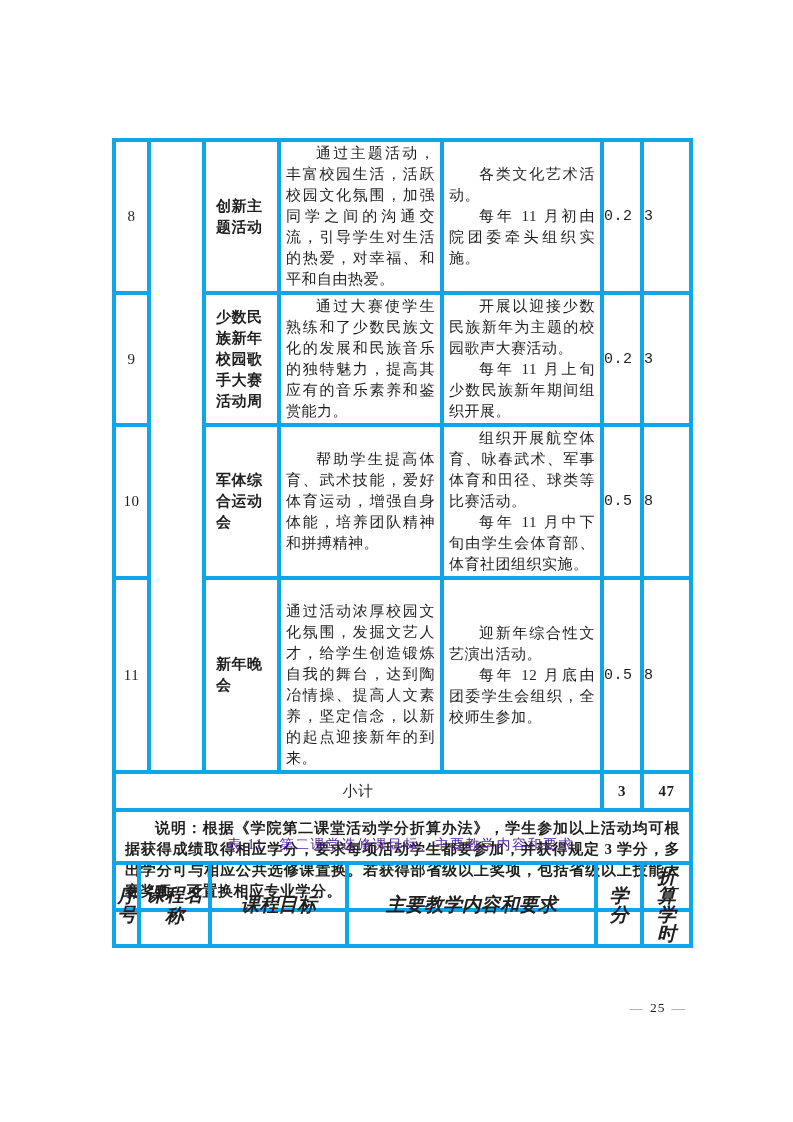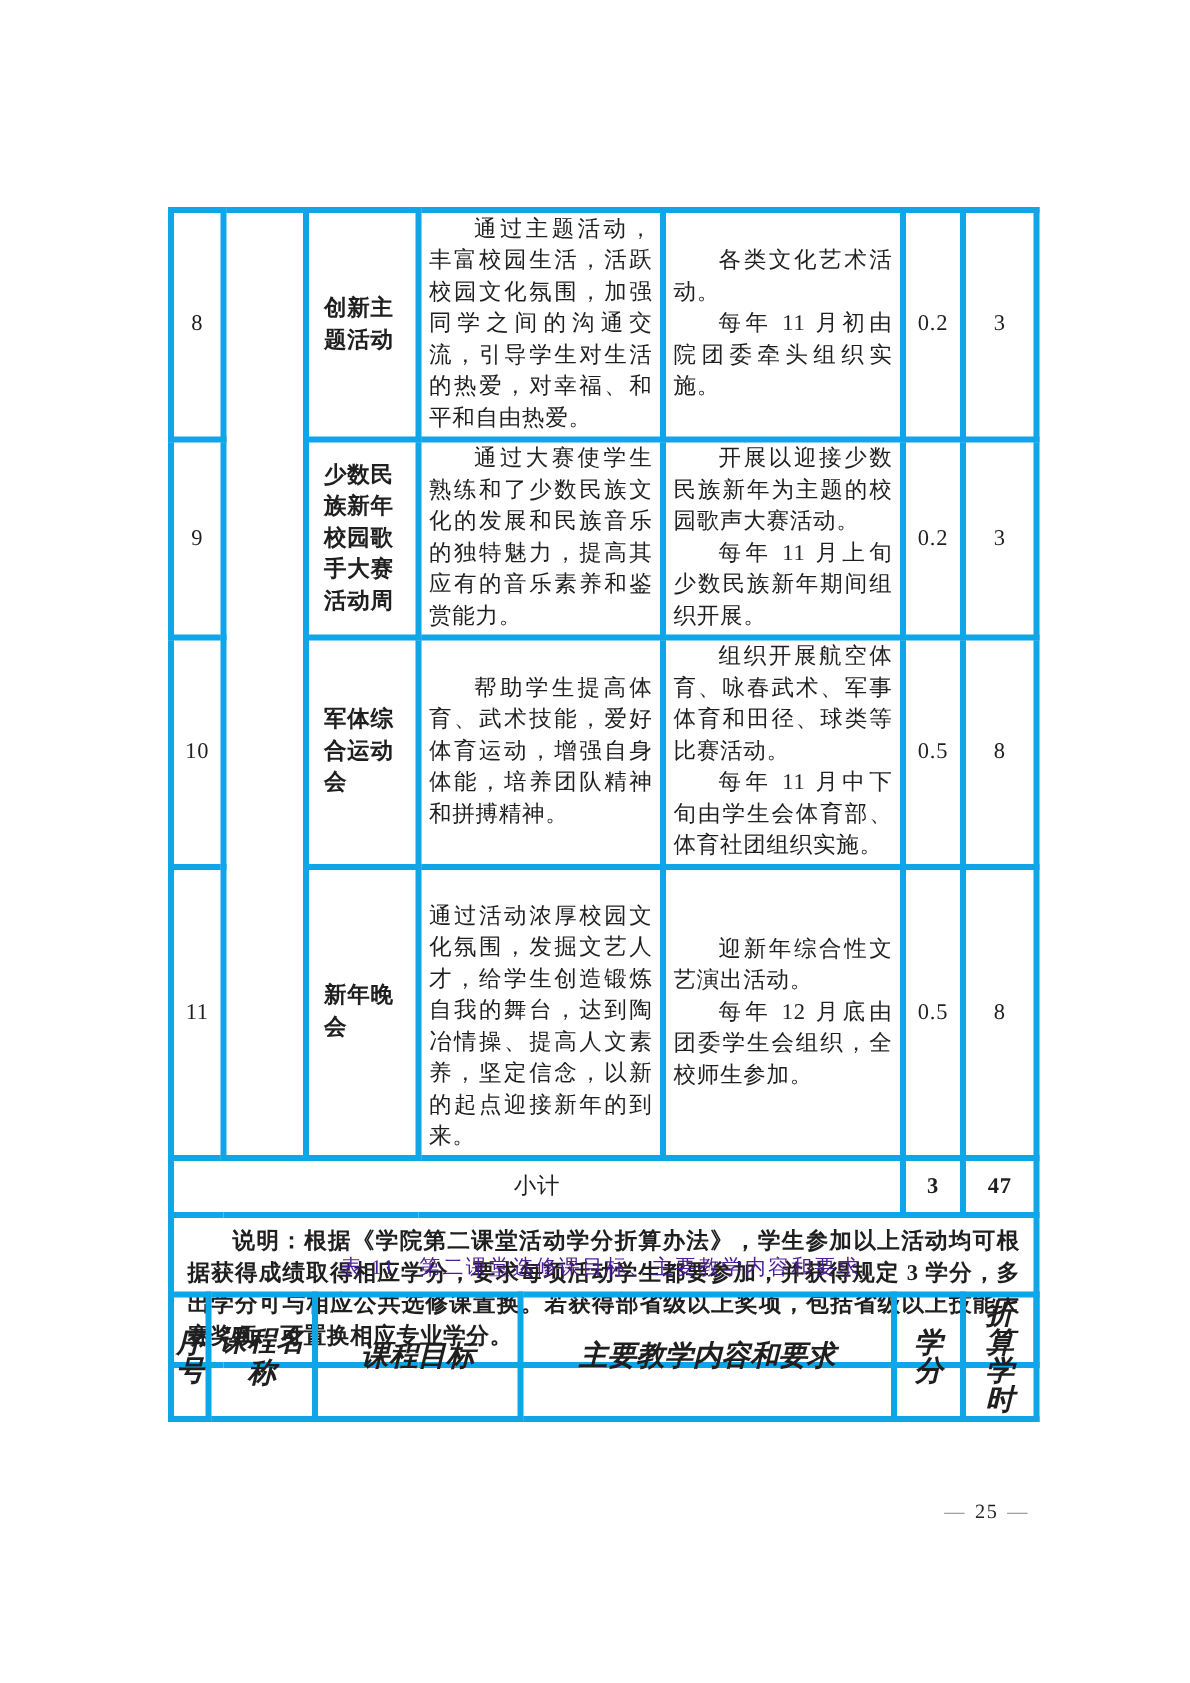--- a/index.html
+++ b/index.html
@@ -20,21 +20,21 @@
   .r10 { height:151px; }
   .r11 { height:147px; }
   .rsub { height:38px;margin-left:18px; }
   .rnote { height:76px; }
   .cell-no { text-align:center; font-size:15px; letter-spacing:0; }
   .cell-name { font-weight:bold; text-align:left; padding:0 10px; line-height:23px; }
   .cell-goal { padding:1px 5px; }
   .cell-goal p, .cell-content p { text-align:justify; text-indent:2em; margin:0; }
   .cell-goal p.ni { text-indent:0;margin-top:20px; }
   .cell-content { padding:1px 5px; }
-  .cell-num { text-align:center; letter-spacing:0; }
+  .cell-num { letter-spacing:0;font-family:Liberation Mono, monospace; }
   .cell-subtotal { text-align:center; letter-spacing:1px; }
   .cell-sub-num { text-align:center; font-weight:bold; letter-spacing:0; font-size:16px; }
   .cell-note { padding:6px 9px;font-weight:bold; }
   .cell-note p { text-align:justify; text-indent:2em; line-height:21px; }
 
   
   .caption {
     position:absolute; left:112px; top:836px; width:577px;
     text-align:center; font-size:14px; letter-spacing:1.5px; color:#4c1d95;
   }

